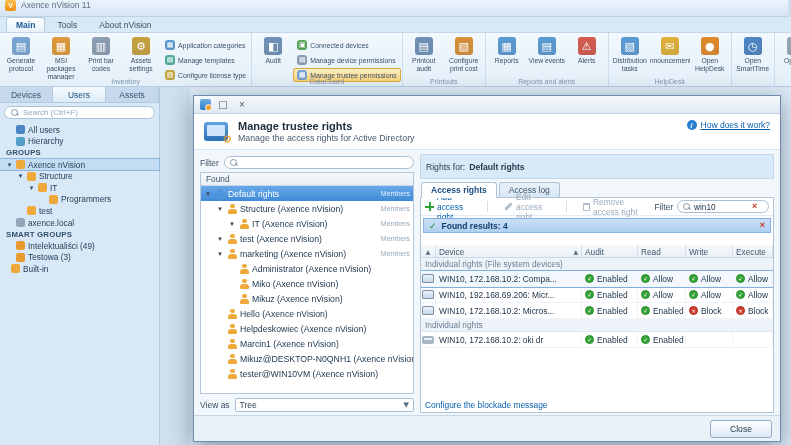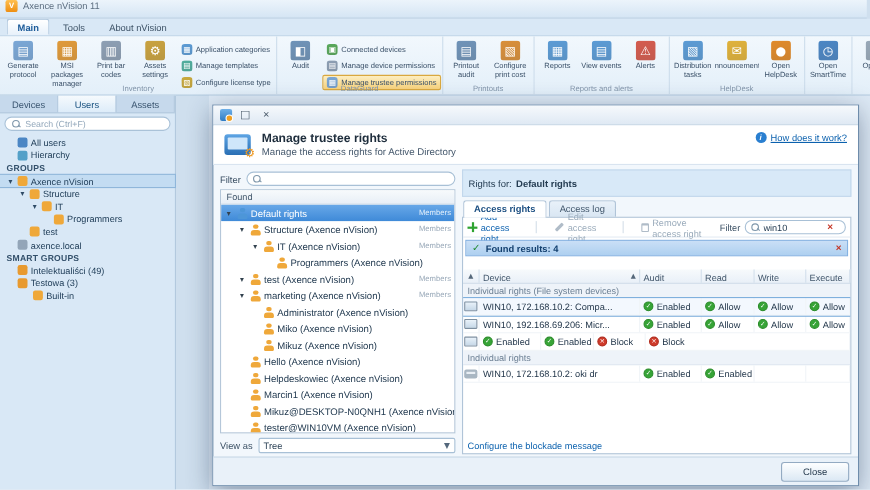--- a/index.html
+++ b/index.html
@@ -330,21 +330,21 @@
       <div class="srow" style="padding-left: 6px;">
         <span class="sarrow glyph"></span>
         <span class="sq" style="background: rgb(232, 154, 47);"></span>
         <span>Intelektualiści (49)</span>
       </div>
       <div class="srow" style="padding-left: 6px;">
         <span class="sarrow glyph"></span>
         <span class="sq" style="background: rgb(232, 154, 47);"></span>
         <span>Testowa (3)</span>
       </div>
-      <div class="srow" style="padding-left: 20px;">
+      <div class="srow" style="padding-left: 1px;">
         <span class="sarrow glyph"></span>
         <span class="sq" style="background: rgb(239, 168, 58);"></span>
         <span>Built-in</span>
       </div>
     </div>
 </div>
 
 <div class="workspace"></div>
 
 <div class="dialog">
@@ -389,25 +389,20 @@
               <span class="exp glyph">▾</span>
               <span class="pico"></span>
               <span>Structure (Axence nVision)</span>
               <span class="members">Members</span>
             </div>
             <div class="trow2" style="padding-left: 27px;">
               <span class="exp glyph">▾</span>
               <span class="pico"></span>
               <span>IT (Axence nVision)</span>
               <span class="members">Members</span>
-            </div>
-            <div class="trow2" style="padding-left: 39px;">
-              <span class="exp glyph"></span>
-              <span class="pico"></span>
-              <span>Programmers (Axence nVision)</span>
             </div>
             <div class="trow2" style="padding-left: 15px;">
               <span class="exp glyph">▾</span>
               <span class="pico"></span>
               <span>test (Axence nVision)</span>
               <span class="members">Members</span>
             </div>
             <div class="trow2" style="padding-left: 15px;">
               <span class="exp glyph">▾</span>
               <span class="pico"></span>
@@ -568,20 +563,21 @@
               </span>
               <span class="cell c-e">
                 <span class="bcirc glyph okc">✓</span>
                 <span>Allow</span>
               </span>
             </div>
             <div class="drow">
               <span class="cell c-ico">
                 <span class="devico"></span>
               </span>
+              <span class="cell c-dev">WIN10, 172.168.10.2: Micros...</span>
               <span class="cell c-a">
                 <span class="bcirc glyph okc">✓</span>
                 <span>Enabled</span>
               </span>
               <span class="cell c-r">
                 <span class="bcirc glyph okc">✓</span>
                 <span>Enabled</span>
               </span>
               <span class="cell c-w">
                 <span class="bcirc glyph badc">×</span>

